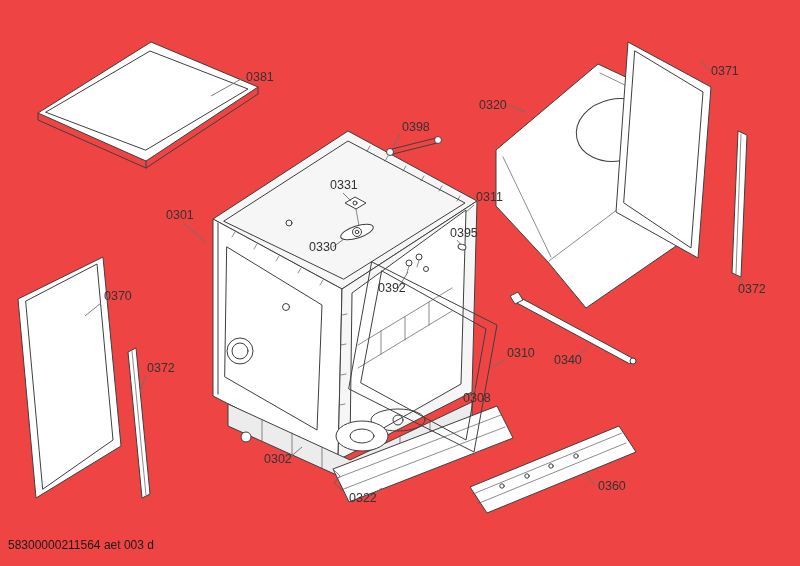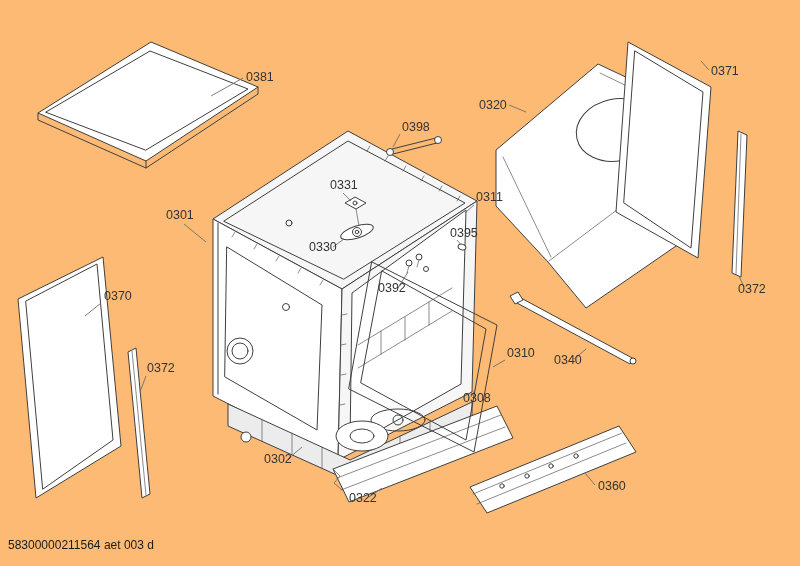--- a/index.html
+++ b/index.html
@@ -1,20 +1,20 @@
 <!DOCTYPE html>
 <html><head>
 <meta charset="utf-8">
 <style>
   html, body { margin: 0; padding: 0; background: #ffffff; }
   .stage {
     position: relative;
     width: 800px;
     height: 566px;
-    background: #fdba74;
+    background: #ef4444;
     overflow: hidden;
     font-family: "Liberation Sans", sans-serif;
   }
   svg { position: absolute; left: 0; top: 0; }
 
   
   .ln   { fill: none;    stroke: #3f3f3f; stroke-width: 1;   stroke-linejoin: round; stroke-linecap: round; }
   .fw   { fill: #ffffff; stroke: #3f3f3f; stroke-width: 1;   stroke-linejoin: round; }
   .fl   { fill: #f6f6f6; stroke: #3f3f3f; stroke-width: 1;   stroke-linejoin: round; }
   .fg   { fill: #ececec; stroke: #3f3f3f; stroke-width: 1;   stroke-linejoin: round; }

